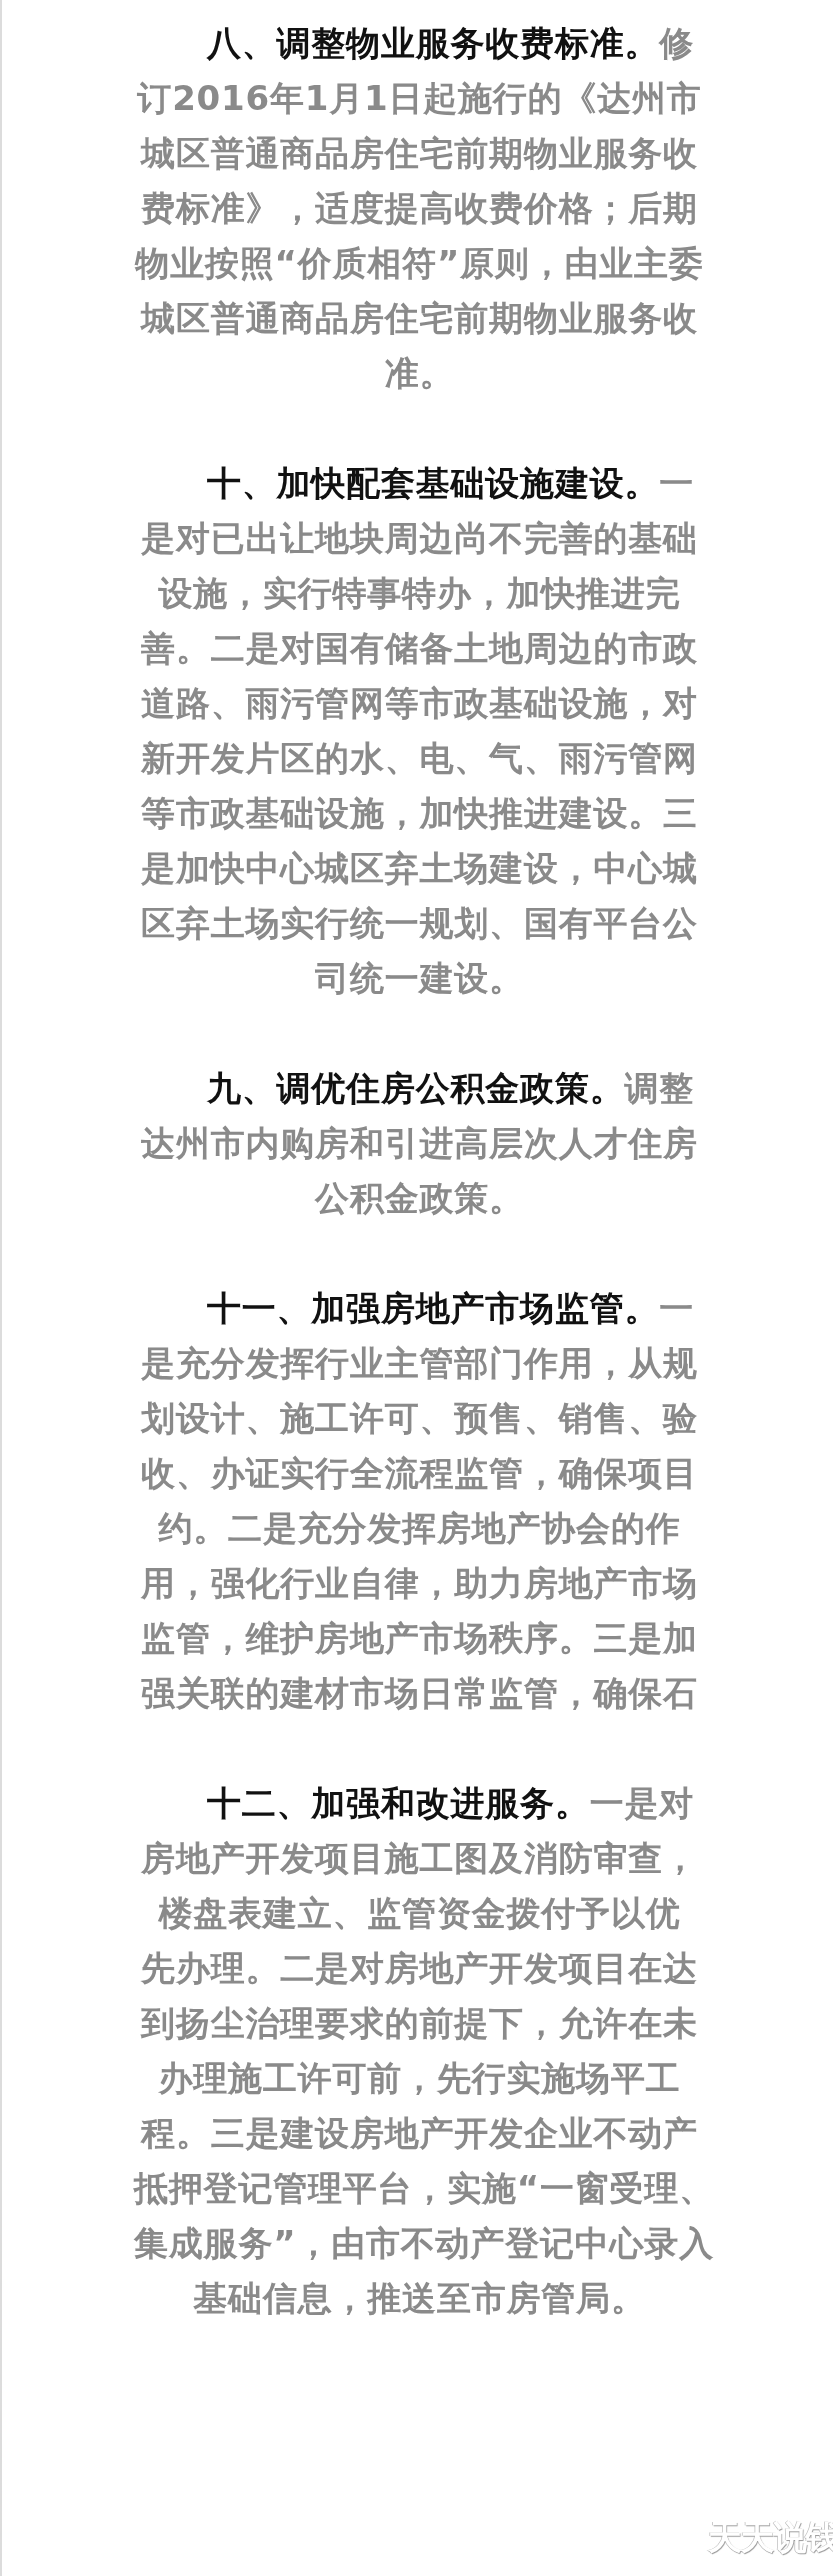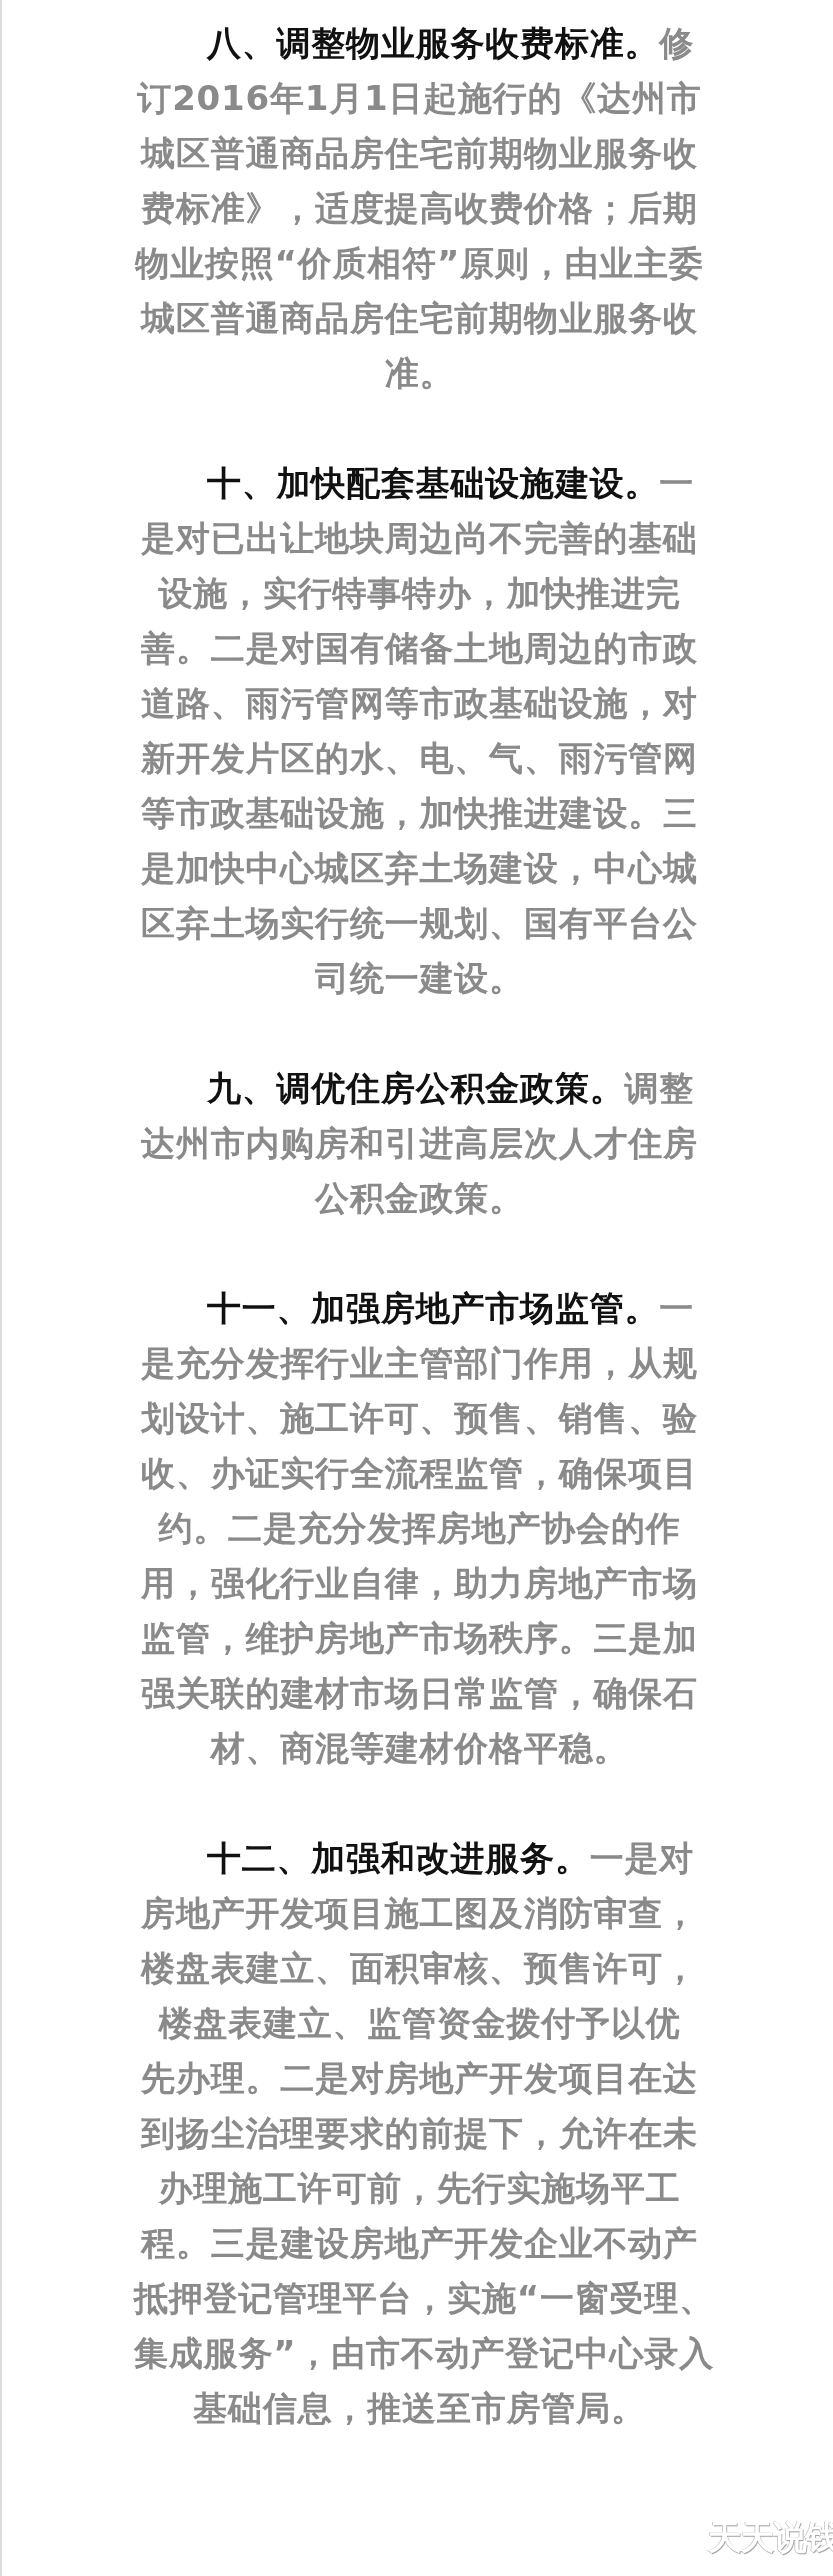--- a/index.html
+++ b/index.html
@@ -96,27 +96,25 @@
 
   <div class="para">
     <div class="line first"><span class="heading">十一、加强房地产市场监管。</span><span>一</span></div>
     <div class="line">是充分发挥行业主管部门作用，从规</div>
     <div class="line">划设计、施工许可、预售、销售、验</div>
     <div class="line">收、办证实行全流程监管，确保项目</div>
     <div class="line">约。二是充分发挥房地产协会的作</div>
     <div class="line">用，强化行业自律，助力房地产市场</div>
     <div class="line">监管，维护房地产市场秩序。三是加</div>
     <div class="line">强关联的建材市场日常监管，确保石</div>
-    <div class="line">材、商混等建材价格平稳。</div>
   </div>
 
   <div class="para">
     <div class="line first"><span class="heading">十二、加强和改进服务。</span><span>一是对</span></div>
     <div class="line">房地产开发项目施工图及消防审查，</div>
-    <div class="line">楼盘表建立、面积审核、预售许可，</div>
     <div class="line">楼盘表建立、监管资金拨付予以优</div>
     <div class="line">先办理。二是对房地产开发项目在达</div>
     <div class="line">到扬尘治理要求的前提下，允许在未</div>
     <div class="line">办理施工许可前，先行实施场平工</div>
     <div class="line">程。三是建设房地产开发企业不动产</div>
     <div class="line">抵押登记管理平台，实施“一窗受理、</div>
     <div class="line">集成服务”，由市不动产登记中心录入</div>
     <div class="line">基础信息，推送至市房管局。</div>
   </div>
 

